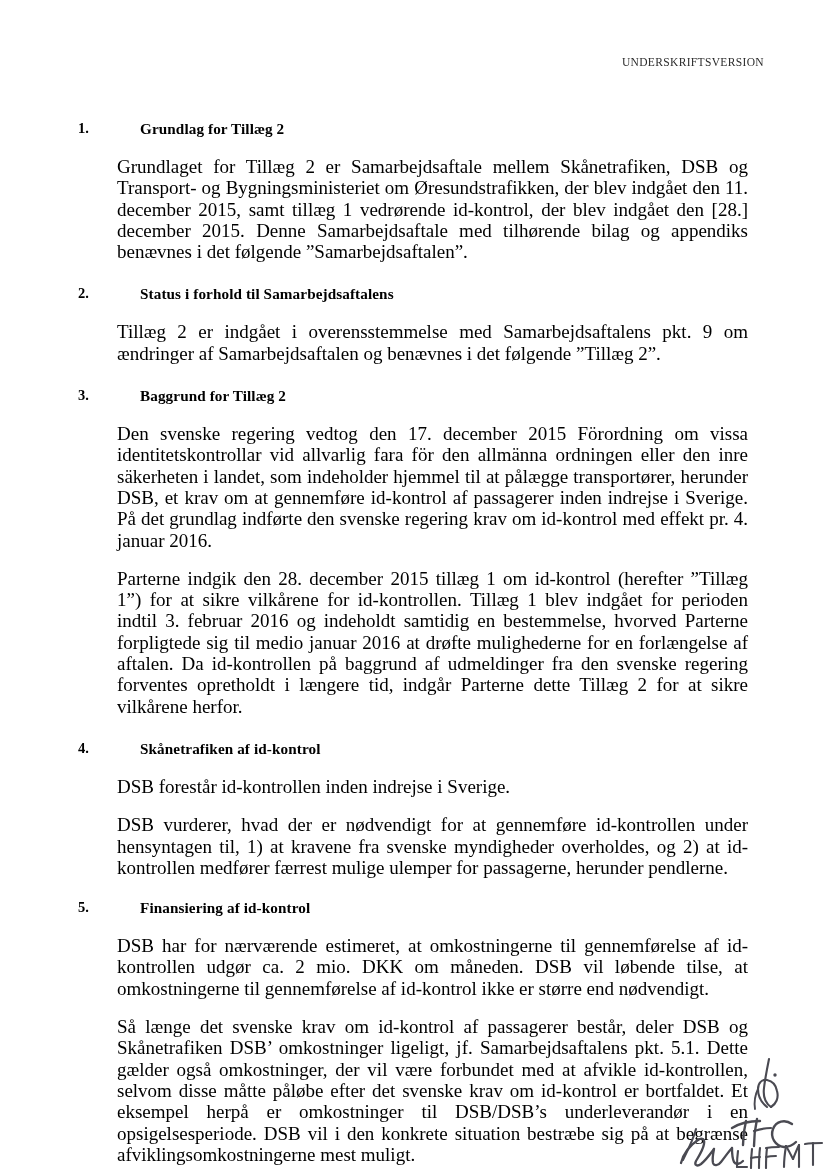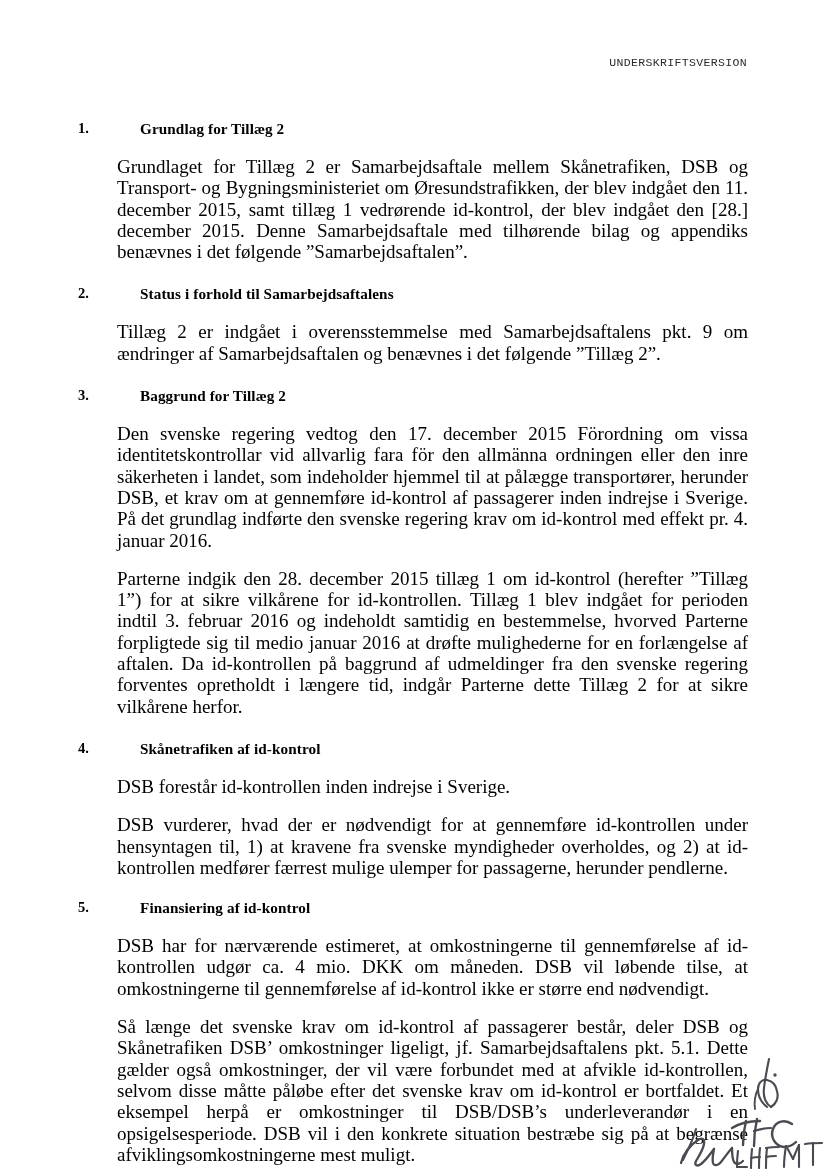--- a/index.html
+++ b/index.html
@@ -17,25 +17,25 @@
     height: 1169px;
     background: #ffffff;
     overflow: hidden;
     box-sizing: border-box;
   }
 
   
   .doc-header {
     position: absolute;
     top: 56px;
-    right: 81px;
+    right: 64px;
     font-size: 11.5px;
     letter-spacing: 0.35px;
     color: #2b2b2b;
-    font-family: Liberation Mono, monospace;
+    font-family: Liberation Serif, serif;
     white-space: nowrap;
   }
 
   
   .content {
     position: absolute;
     left: 78px;
     top: 118px;
     width: 670px;
   }
@@ -155,21 +155,21 @@
     </div>
 
     <div class="gap-sec-tight"></div>
 
     <div class="section">
       <div class="section-head">
         <span class="sec-num">5.</span>
         <span class="sec-title">Finansiering af id-kontrol</span>
       </div>
       <div class="gap-head-para"></div>
-      <p class="para">DSB har for nærværende estimeret, at omkostningerne til gennemførelse af id-kontrollen udgør ca. 4 mio. DKK om måneden. DSB vil løbende tilse, at omkostningerne til gennemførelse af id-kontrol ikke er større end nødvendigt.</p>
+      <p class="para">DSB har for nærværende estimeret, at omkostningerne til gennemførelse af id-kontrollen udgør ca. 2 mio. DKK om måneden. DSB vil løbende tilse, at omkostningerne til gennemførelse af id-kontrol ikke er større end nødvendigt.</p>
       <div class="gap-para-para"></div>
       <p class="para">Så længe det svenske krav om id-kontrol af passagerer består, deler DSB og Skånetrafiken DSB’ omkostninger ligeligt, jf. Samarbejdsaftalens pkt. 5.1. Dette gælder også omkostninger, der vil være forbundet med at afvikle id-kontrollen, selvom disse måtte påløbe efter det svenske krav om id-kontrol er bortfaldet. Et eksempel herpå er omkostninger til DSB/DSB’s underleverandør i en opsigelsesperiode. DSB vil i den konkrete situation bestræbe sig på at begrænse afviklingsomkostningerne mest muligt.</p>
     </div>
 
   </div>
 
   <div class="signature">
     <svg width="156" height="114" viewBox="0 0 156 114" fill="none" xmlns="http://www.w3.org/2000/svg">
       <g stroke="#4a4a52" stroke-linecap="round" stroke-linejoin="round" fill="none">
 

